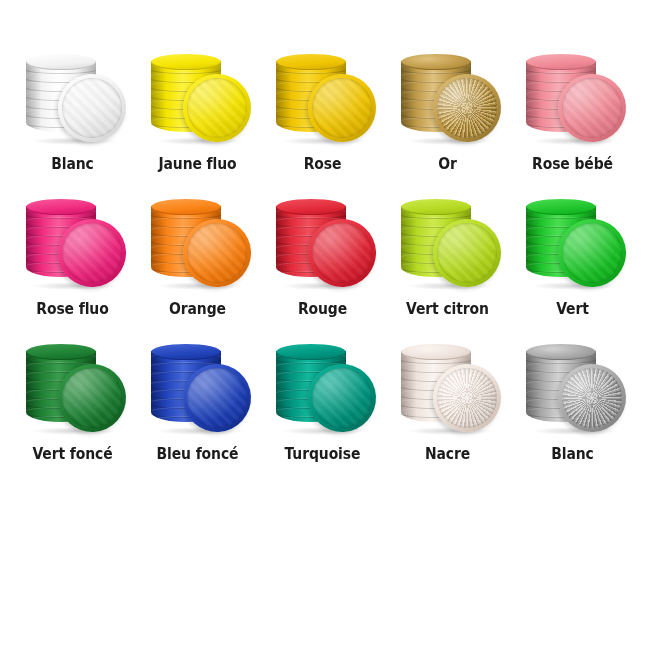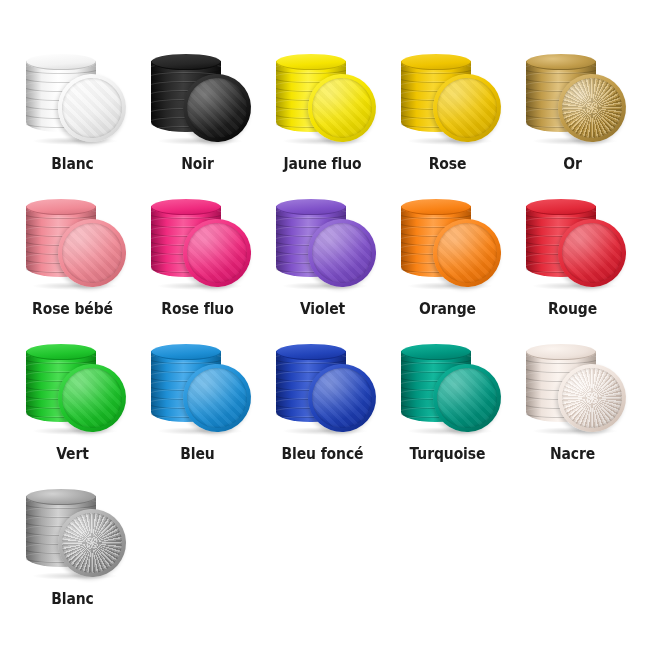--- a/index.html
+++ b/index.html
@@ -173,45 +173,20 @@
           <div class="face" style="background: linear-gradient(150deg, rgb(255, 255, 255), rgb(242, 242, 242) 55%, rgb(216, 216, 216)); box-shadow: rgb(177, 177, 177) 0px 0px 3px inset;"></div>
           <div class="sheen" style="background: radial-gradient(circle at 32% 26%, rgba(255, 255, 255, 0.3), rgba(255, 255, 255, 0) 62%), repeating-linear-gradient(48deg, rgba(255, 255, 255, 0.043) 0px, rgba(255, 255, 255, 0.043) 4px, rgba(0, 0, 0, 0.035) 4px, rgba(0, 0, 0, 0.035) 8px);"></div>
         </div>
       </div>
       <div class="swatch-label">Blanc</div>
     </div>
     <div class="swatch-cell">
       <div class="stack-art">
         <div class="ground-shadow"></div>
         <div class="stack-body">
-          <div class="stack-side" style="background: linear-gradient(90deg, rgb(10, 10, 10) 0%, rgb(38, 38, 38) 22%, rgb(60, 60, 60) 46%, rgb(38, 38, 38) 72%, rgb(11, 11, 11) 100%);"></div>
-          <div class="stack-ridges">
-            <i style="top: 2px; background: transparent;"></i>
-            <i style="top: 11px; background: transparent;"></i>
-            <i style="top: 20px; background: transparent;"></i>
-            <i style="top: 29px; background: transparent;"></i>
-            <i style="top: 38px; background: transparent;"></i>
-            <i style="top: 47px; background: transparent;"></i>
-            <i style="top: 56px; background: transparent;"></i>
-            <i style="top: 65px; background: transparent;"></i>
-          </div>
-          <div class="stack-top" style="background: linear-gradient(175deg, rgb(60, 60, 60), rgb(38, 38, 38) 60%, rgb(13, 13, 13)); box-shadow: rgb(12, 12, 12) 0px -1px 0px inset;"></div>
-        </div>
-        <div class="front-disc">
-          <div class="rim" style="background: linear-gradient(145deg, rgb(60, 60, 60), rgb(38, 38, 38) 45%, rgb(0, 0, 0));"></div>
-          <div class="face" style="background: linear-gradient(150deg, rgb(83, 83, 83), rgb(38, 38, 38) 55%, rgb(13, 13, 13)); box-shadow: rgb(11, 11, 11) 0px 0px 3px inset;"></div>
-          <div class="sheen" style="background: radial-gradient(circle at 32% 26%, rgba(255, 255, 255, 0.3), rgba(255, 255, 255, 0) 62%), repeating-linear-gradient(48deg, rgba(255, 255, 255, 0.043) 0px, rgba(255, 255, 255, 0.043) 4px, rgba(0, 0, 0, 0.035) 4px, rgba(0, 0, 0, 0.035) 8px);"></div>
-        </div>
-      </div>
-      <div class="swatch-label">Noir</div>
-    </div>
-    <div class="swatch-cell">
-      <div class="stack-art">
-        <div class="ground-shadow"></div>
-        <div class="stack-body">
           <div class="stack-side" style="background: linear-gradient(90deg, rgb(169, 155, 0) 0%, rgb(245, 228, 0) 22%, rgb(253, 243, 63) 46%, rgb(245, 228, 0) 72%, rgb(178, 163, 0) 100%);"></div>
           <div class="stack-ridges">
             <i style="top: 2px; background: transparent;"></i>
             <i style="top: 11px; background: transparent;"></i>
             <i style="top: 20px; background: transparent;"></i>
             <i style="top: 29px; background: transparent;"></i>
             <i style="top: 38px; background: transparent;"></i>
             <i style="top: 47px; background: transparent;"></i>
             <i style="top: 56px; background: transparent;"></i>
             <i style="top: 65px; background: transparent;"></i>
@@ -323,45 +298,20 @@
           <div class="face" style="background: linear-gradient(150deg, rgb(250, 110, 168), rgb(239, 42, 126) 55%, rgb(207, 19, 102)); box-shadow: rgb(170, 16, 84) 0px 0px 3px inset;"></div>
           <div class="sheen" style="background: radial-gradient(circle at 32% 26%, rgba(255, 255, 255, 0.3), rgba(255, 255, 255, 0) 62%), repeating-linear-gradient(48deg, rgba(255, 255, 255, 0.043) 0px, rgba(255, 255, 255, 0.043) 4px, rgba(0, 0, 0, 0.035) 4px, rgba(0, 0, 0, 0.035) 8px);"></div>
         </div>
       </div>
       <div class="swatch-label">Rose fluo</div>
     </div>
     <div class="swatch-cell">
       <div class="stack-art">
         <div class="ground-shadow"></div>
         <div class="stack-body">
-          <div class="stack-side" style="background: linear-gradient(90deg, rgb(83, 48, 137) 0%, rgb(128, 82, 201) 22%, rgb(161, 125, 220) 46%, rgb(128, 82, 201) 72%, rgb(87, 51, 144) 100%);"></div>
-          <div class="stack-ridges">
-            <i style="top: 2px; background: transparent;"></i>
-            <i style="top: 11px; background: transparent;"></i>
-            <i style="top: 20px; background: transparent;"></i>
-            <i style="top: 29px; background: transparent;"></i>
-            <i style="top: 38px; background: transparent;"></i>
-            <i style="top: 47px; background: transparent;"></i>
-            <i style="top: 56px; background: transparent;"></i>
-            <i style="top: 65px; background: transparent;"></i>
-          </div>
-          <div class="stack-top" style="background: linear-gradient(175deg, rgb(161, 125, 220), rgb(128, 82, 201) 60%, rgb(106, 62, 176)); box-shadow: rgb(95, 56, 158) 0px -1px 0px inset;"></div>
-        </div>
-        <div class="front-disc">
-          <div class="rim" style="background: linear-gradient(145deg, rgb(161, 125, 220), rgb(128, 82, 201) 45%, rgb(93, 51, 159));"></div>
-          <div class="face" style="background: linear-gradient(150deg, rgb(172, 141, 224), rgb(128, 82, 201) 55%, rgb(106, 62, 176)); box-shadow: rgb(87, 51, 144) 0px 0px 3px inset;"></div>
-          <div class="sheen" style="background: radial-gradient(circle at 32% 26%, rgba(255, 255, 255, 0.3), rgba(255, 255, 255, 0) 62%), repeating-linear-gradient(48deg, rgba(255, 255, 255, 0.043) 0px, rgba(255, 255, 255, 0.043) 4px, rgba(0, 0, 0, 0.035) 4px, rgba(0, 0, 0, 0.035) 8px);"></div>
-        </div>
-      </div>
-      <div class="swatch-label">Violet</div>
-    </div>
-    <div class="swatch-cell">
-      <div class="stack-art">
-        <div class="ground-shadow"></div>
-        <div class="stack-body">
           <div class="stack-side" style="background: linear-gradient(90deg, rgb(174, 83, 4) 0%, rgb(249, 130, 21) 22%, rgb(255, 162, 74) 46%, rgb(249, 130, 21) 72%, rgb(183, 88, 4) 100%);"></div>
           <div class="stack-ridges">
             <i style="top: 2px; background: transparent;"></i>
             <i style="top: 11px; background: transparent;"></i>
             <i style="top: 20px; background: transparent;"></i>
             <i style="top: 29px; background: transparent;"></i>
             <i style="top: 38px; background: transparent;"></i>
             <i style="top: 47px; background: transparent;"></i>
             <i style="top: 56px; background: transparent;"></i>
             <i style="top: 65px; background: transparent;"></i>
@@ -398,20 +348,45 @@
           <div class="face" style="background: linear-gradient(150deg, rgb(242, 100, 112), rgb(226, 42, 58) 55%, rgb(195, 21, 38)); box-shadow: rgb(160, 17, 31) 0px 0px 3px inset;"></div>
           <div class="sheen" style="background: radial-gradient(circle at 32% 26%, rgba(255, 255, 255, 0.3), rgba(255, 255, 255, 0) 62%), repeating-linear-gradient(48deg, rgba(255, 255, 255, 0.043) 0px, rgba(255, 255, 255, 0.043) 4px, rgba(0, 0, 0, 0.035) 4px, rgba(0, 0, 0, 0.035) 8px);"></div>
         </div>
       </div>
       <div class="swatch-label">Rouge</div>
     </div>
     <div class="swatch-cell">
       <div class="stack-art">
         <div class="ground-shadow"></div>
         <div class="stack-body">
+          <div class="stack-side" style="background: linear-gradient(90deg, rgb(121, 149, 12) 0%, rgb(181, 217, 34) 22%, rgb(205, 234, 77) 46%, rgb(181, 217, 34) 72%, rgb(127, 157, 13) 100%);"></div>
+          <div class="stack-ridges">
+            <i style="top: 2px; background: transparent;"></i>
+            <i style="top: 11px; background: transparent;"></i>
+            <i style="top: 20px; background: transparent;"></i>
+            <i style="top: 29px; background: transparent;"></i>
+            <i style="top: 38px; background: transparent;"></i>
+            <i style="top: 47px; background: transparent;"></i>
+            <i style="top: 56px; background: transparent;"></i>
+            <i style="top: 65px; background: transparent;"></i>
+          </div>
+          <div class="stack-top" style="background: linear-gradient(175deg, rgb(205, 234, 77), rgb(181, 217, 34) 60%, rgb(155, 191, 16)); box-shadow: rgb(140, 172, 14) 0px -1px 0px inset;"></div>
+        </div>
+        <div class="front-disc">
+          <div class="rim" style="background: linear-gradient(145deg, rgb(205, 234, 77), rgb(181, 217, 34) 45%, rgb(138, 173, 11));"></div>
+          <div class="face" style="background: linear-gradient(150deg, rgb(211, 237, 98), rgb(181, 217, 34) 55%, rgb(155, 191, 16)); box-shadow: rgb(127, 157, 13) 0px 0px 3px inset;"></div>
+          <div class="sheen" style="background: radial-gradient(circle at 32% 26%, rgba(255, 255, 255, 0.3), rgba(255, 255, 255, 0) 62%), repeating-linear-gradient(48deg, rgba(255, 255, 255, 0.043) 0px, rgba(255, 255, 255, 0.043) 4px, rgba(0, 0, 0, 0.035) 4px, rgba(0, 0, 0, 0.035) 8px);"></div>
+        </div>
+      </div>
+      <div class="swatch-label">Vert citron</div>
+    </div>
+    <div class="swatch-cell">
+      <div class="stack-art">
+        <div class="ground-shadow"></div>
+        <div class="stack-body">
           <div class="stack-side" style="background: linear-gradient(90deg, rgb(11, 129, 20) 0%, rgb(31, 196, 44) 22%, rgb(74, 222, 82) 46%, rgb(31, 196, 44) 72%, rgb(11, 136, 21) 100%);"></div>
           <div class="stack-ridges">
             <i style="top: 2px; background: transparent;"></i>
             <i style="top: 11px; background: transparent;"></i>
             <i style="top: 20px; background: transparent;"></i>
             <i style="top: 29px; background: transparent;"></i>
             <i style="top: 38px; background: transparent;"></i>
             <i style="top: 47px; background: transparent;"></i>
             <i style="top: 56px; background: transparent;"></i>
             <i style="top: 65px; background: transparent;"></i>
@@ -423,40 +398,40 @@
           <div class="face" style="background: linear-gradient(150deg, rgb(96, 226, 103), rgb(31, 196, 44) 55%, rgb(14, 166, 26)); box-shadow: rgb(11, 136, 21) 0px 0px 3px inset;"></div>
           <div class="sheen" style="background: radial-gradient(circle at 32% 26%, rgba(255, 255, 255, 0.3), rgba(255, 255, 255, 0) 62%), repeating-linear-gradient(48deg, rgba(255, 255, 255, 0.043) 0px, rgba(255, 255, 255, 0.043) 4px, rgba(0, 0, 0, 0.035) 4px, rgba(0, 0, 0, 0.035) 8px);"></div>
         </div>
       </div>
       <div class="swatch-label">Vert</div>
     </div>
     <div class="swatch-cell">
       <div class="stack-art">
         <div class="ground-shadow"></div>
         <div class="stack-body">
-          <div class="stack-side" style="background: linear-gradient(90deg, rgb(10, 92, 144) 0%, rgb(30, 143, 213) 22%, rgb(74, 172, 235) 46%, rgb(30, 143, 213) 72%, rgb(11, 97, 151) 100%);"></div>
-          <div class="stack-ridges">
-            <i style="top: 2px; background: transparent;"></i>
-            <i style="top: 11px; background: transparent;"></i>
-            <i style="top: 20px; background: transparent;"></i>
-            <i style="top: 29px; background: transparent;"></i>
-            <i style="top: 38px; background: transparent;"></i>
-            <i style="top: 47px; background: transparent;"></i>
-            <i style="top: 56px; background: transparent;"></i>
-            <i style="top: 65px; background: transparent;"></i>
-          </div>
-          <div class="stack-top" style="background: linear-gradient(175deg, rgb(74, 172, 235), rgb(30, 143, 213) 60%, rgb(13, 118, 184)); box-shadow: rgb(12, 106, 166) 0px -1px 0px inset;"></div>
-        </div>
-        <div class="front-disc">
-          <div class="rim" style="background: linear-gradient(145deg, rgb(74, 172, 235), rgb(30, 143, 213) 45%, rgb(10, 103, 162));"></div>
-          <div class="face" style="background: linear-gradient(150deg, rgb(96, 182, 237), rgb(30, 143, 213) 55%, rgb(13, 118, 184)); box-shadow: rgb(11, 97, 151) 0px 0px 3px inset;"></div>
-          <div class="sheen" style="background: radial-gradient(circle at 32% 26%, rgba(255, 255, 255, 0.3), rgba(255, 255, 255, 0) 62%), repeating-linear-gradient(48deg, rgba(255, 255, 255, 0.043) 0px, rgba(255, 255, 255, 0.043) 4px, rgba(0, 0, 0, 0.035) 4px, rgba(0, 0, 0, 0.035) 8px);"></div>
-        </div>
-      </div>
-      <div class="swatch-label">Bleu</div>
+          <div class="stack-side" style="background: linear-gradient(90deg, rgb(14, 79, 28) 0%, rgb(29, 128, 51) 22%, rgb(58, 156, 76) 46%, rgb(29, 128, 51) 72%, rgb(15, 83, 30) 100%);"></div>
+          <div class="stack-ridges">
+            <i style="top: 2px; background: transparent;"></i>
+            <i style="top: 11px; background: transparent;"></i>
+            <i style="top: 20px; background: transparent;"></i>
+            <i style="top: 29px; background: transparent;"></i>
+            <i style="top: 38px; background: transparent;"></i>
+            <i style="top: 47px; background: transparent;"></i>
+            <i style="top: 56px; background: transparent;"></i>
+            <i style="top: 65px; background: transparent;"></i>
+          </div>
+          <div class="stack-top" style="background: linear-gradient(175deg, rgb(58, 156, 76), rgb(29, 128, 51) 60%, rgb(18, 101, 36)); box-shadow: rgb(16, 91, 32) 0px -1px 0px inset;"></div>
+        </div>
+        <div class="front-disc">
+          <div class="rim" style="background: linear-gradient(145deg, rgb(58, 156, 76), rgb(29, 128, 51) 45%, rgb(14, 87, 30));"></div>
+          <div class="face" style="background: linear-gradient(150deg, rgb(82, 168, 97), rgb(29, 128, 51) 55%, rgb(18, 101, 36)); box-shadow: rgb(15, 83, 30) 0px 0px 3px inset;"></div>
+          <div class="sheen" style="background: radial-gradient(circle at 32% 26%, rgba(255, 255, 255, 0.3), rgba(255, 255, 255, 0) 62%), repeating-linear-gradient(48deg, rgba(255, 255, 255, 0.043) 0px, rgba(255, 255, 255, 0.043) 4px, rgba(0, 0, 0, 0.035) 4px, rgba(0, 0, 0, 0.035) 8px);"></div>
+        </div>
+      </div>
+      <div class="swatch-label">Vert foncé</div>
     </div>
     <div class="swatch-cell">
       <div class="stack-art">
         <div class="ground-shadow"></div>
         <div class="stack-body">
           <div class="stack-side" style="background: linear-gradient(90deg, rgb(16, 37, 120) 0%, rgb(34, 68, 186) 22%, rgb(69, 102, 214) 46%, rgb(34, 68, 186) 72%, rgb(17, 39, 126) 100%);"></div>
           <div class="stack-ridges">
             <i style="top: 2px; background: transparent;"></i>
             <i style="top: 11px; background: transparent;"></i>
             <i style="top: 20px; background: transparent;"></i>

